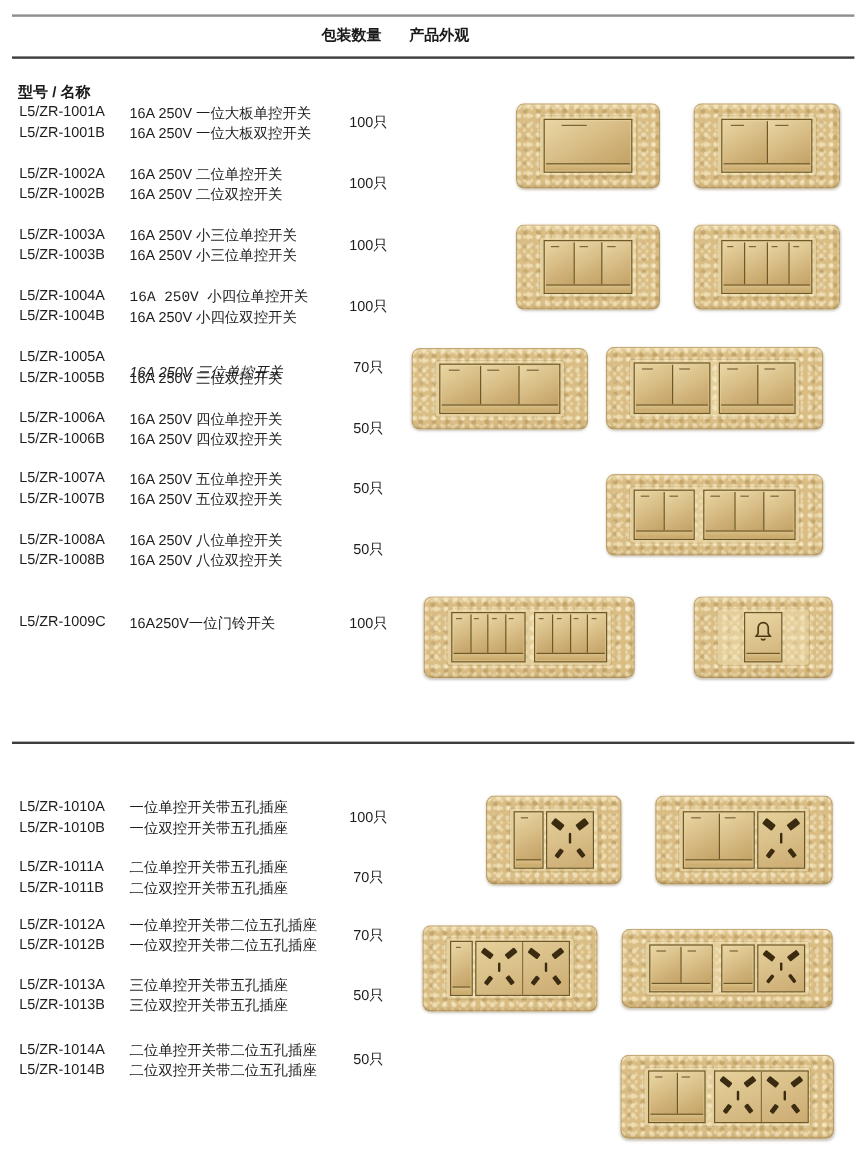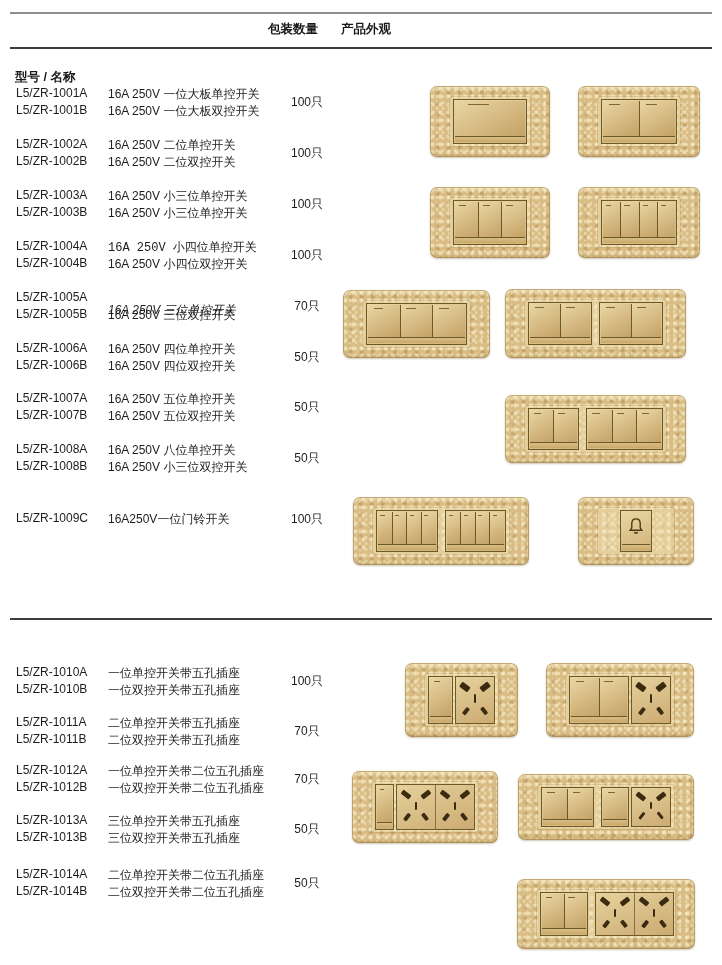--- a/index.html
+++ b/index.html
@@ -149,21 +149,21 @@
         <span class="model" style="top: 0px;">L5/ZR-1007A</span>
         <span class="desc" style="top: 0px;">16A 250V 五位单控开关</span>
         <span class="model" style="top: 17px;">L5/ZR-1007B</span>
         <span class="desc" style="top: 17px;">16A 250V 五位双控开关</span>
         <span class="qty" style="top: 8px;">50只</span>
       </div>
       <div class="row" style="top: 442px;">
         <span class="model" style="top: 0px;">L5/ZR-1008A</span>
         <span class="desc" style="top: 0px;">16A 250V 八位单控开关</span>
         <span class="model" style="top: 17px;">L5/ZR-1008B</span>
-        <span class="desc" style="top: 17px;">16A 250V 小三位双控开关</span>
+        <span class="desc" style="top: 17px;">16A 250V 八位双控开关</span>
         <span class="qty" style="top: 8px;">50只</span>
       </div>
       <div class="row" style="top: 511px;">
         <span class="model" style="top: 0px;">L5/ZR-1009C</span>
         <span class="desc" style="top: 0px;">16A250V一位门铃开关</span>
         <span class="qty" style="top: 0px;">100只</span>
       </div>
       <div class="row" style="top: 665px;">
         <span class="model" style="top: 0px;">L5/ZR-1010A</span>
         <span class="desc" style="top: 0px;">一位单控开关带五孔插座</span>

